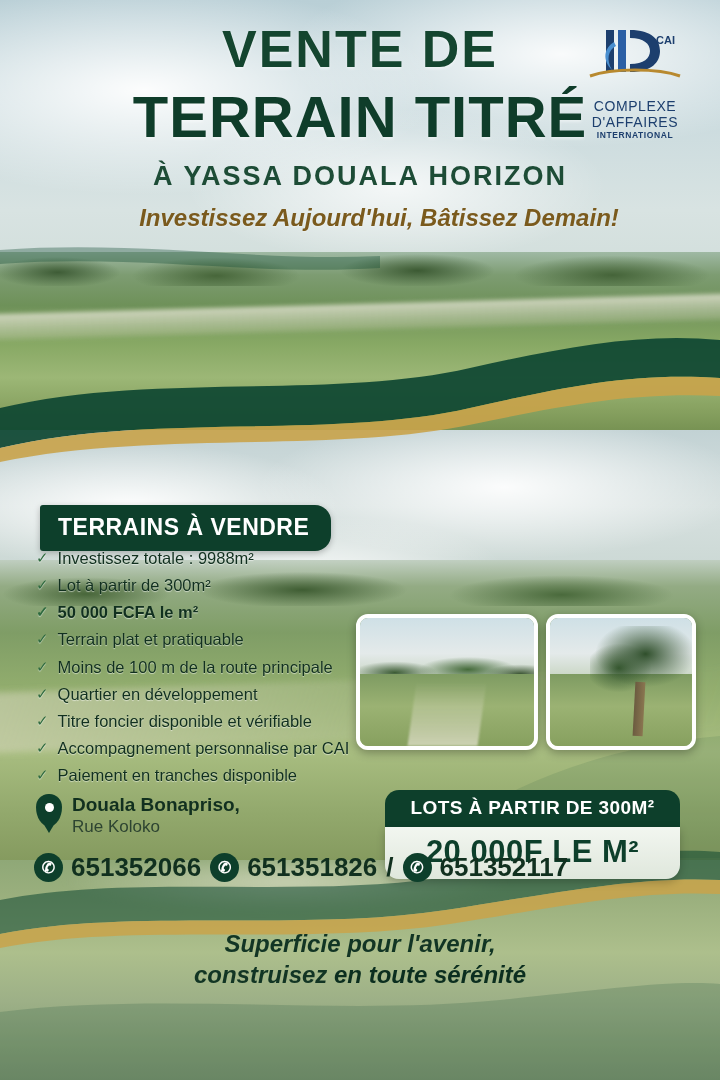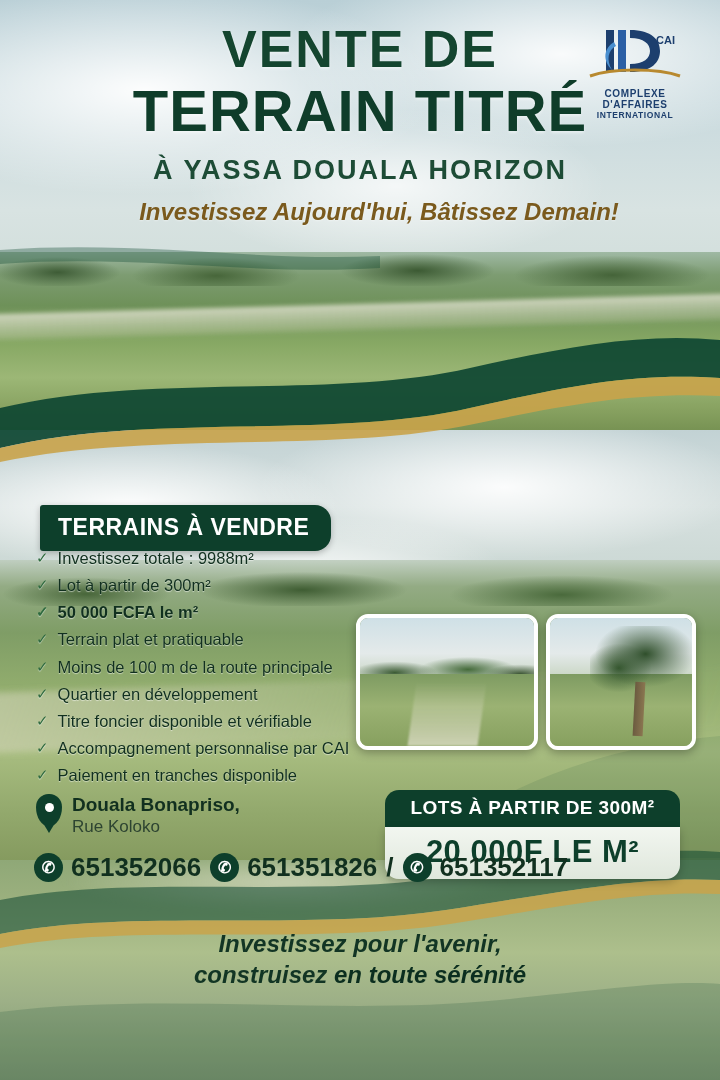--- a/index.html
+++ b/index.html
@@ -92,21 +92,21 @@
 
   
   .header { position: absolute; left: 0; top: 22px; width: 720px; text-align: center; }
   .title1 {
     font-size: 52px; font-weight: 700; letter-spacing: 2px;
     color: #14452f; line-height: 1.05;
     text-shadow: 0 2px 3px rgba(255,255,255,.45);
   }
   .title2 {
     font-size: 58px; font-weight: 700; letter-spacing: 1px;
-    color: #0f3d2a; line-height: 1.05; margin-top: 4px;
+    color: #0f3d2a; line-height: 1.05; margin-top: 10px;
     text-shadow: 0 2px 3px rgba(255,255,255,.45);
   }
   .subtitle {
     margin-top: 14px;
     font-size: 27px; font-weight: 700; letter-spacing: 2px;
     color: #1d4c36;
   }
   .tagline {
     margin-top: 12px;
     font-size: 24px; font-style: italic; font-weight: 700;
@@ -114,22 +114,22 @@
     text-shadow: 0 1px 2px rgba(255,255,255,.4);
     padding-left: 38px;
   }
 
   
   .logo {
     position: absolute; right: 22px; top: 24px; width: 126px; text-align: center;
   }
   .logo-mark { position: relative; height: 62px; }
   .logo-text1 {
-    font-size: 10px; letter-spacing: .6px; color: #1d3f6e; font-weight: 700;
-    margin-top: 2px;
+    font-size: 14px; letter-spacing: .6px; color: #1d3f6e; font-weight: 400;
+    margin-top: 12px;
   }
   .logo-text2 {
     font-size: 8.5px; letter-spacing: .6px; color: #1d3f6e; font-weight: 700;
   }
 
   
   .panel-title {
     position: absolute; left: 40px; top: 505px;
     background: #0d3f2b; color: #fff;
     padding: 9px 22px 10px 18px;
@@ -364,19 +364,19 @@
       <span>651351826</span>
     </div>
     <span class="sep">/</span>
     <div class="phone-item">
       <span class="phone-icon">✆</span>
       <span>651352117</span>
     </div>
   </div>
 
   <div class="footer">
-    <div class="l1">Investissez pour l'avenir,</div>
+    <div class="l1">Superficie pour l'avenir,</div>
     <div class="l2">
       <span>construisez </span><span class="strong">en toute sérénité</span>
     </div>
   </div>
 
 </div>
 
 </body></html>

